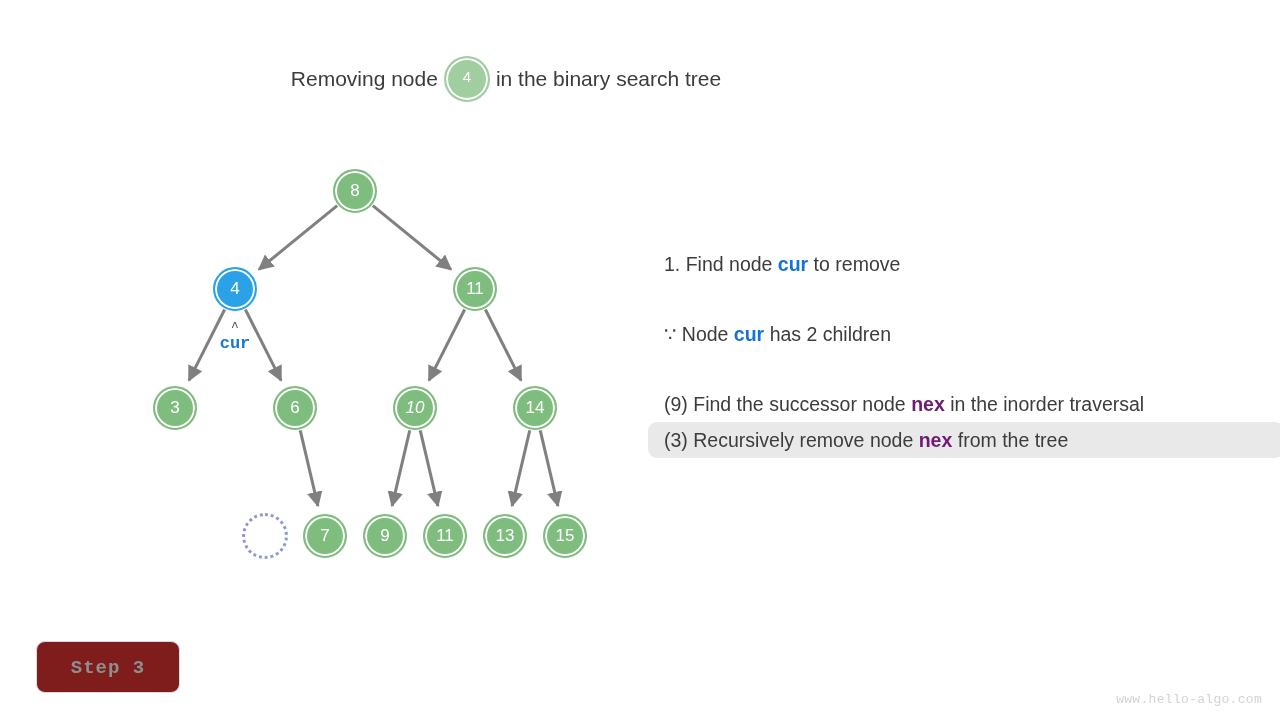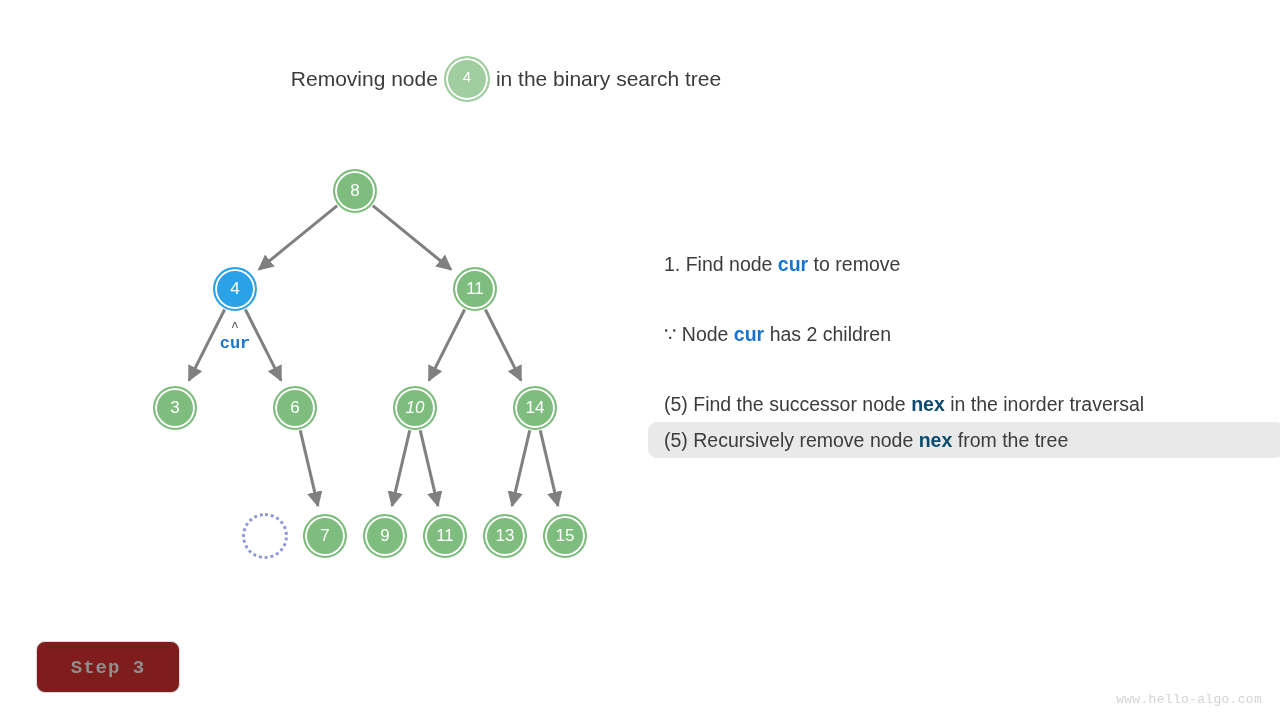--- a/index.html
+++ b/index.html
@@ -125,21 +125,21 @@
     position: relative;
     white-space: nowrap;
     padding: 4px 16px;
     margin-left: -16px;
     border-radius: 9px;
     line-height: 28px;
   }
   .ex-gap { height: 34px; }
   .ex-line.active { background: #e9e9e9; }
   .kw { color: #1473d4; font-weight: bold; }
-  .kw-nex { color: #0c4a6e; font-weight: bold; }
+  .kw-nex { color: #701a75; font-weight: bold; }
 
   
   #step-badge {
     position: absolute;
     left: 36px;
     top: 641px;
     width: 144px;
     height: 52px;
     border: 1px solid #dcdcdc;
     border-radius: 9px;
@@ -225,22 +225,22 @@
   <div class="ex-gap"></div>
 
   <div class="ex-line">
     <span>∵ Node </span><span class="kw">cur</span><span> has 2 children</span>
   </div>
 
   <div class="ex-gap"></div>
 
 
   <div class="ex-line">
-    <span>(5) Find the successor node </span><span class="kw-nex">nex</span><span> in the inorder traversal</span>
+    <span>(9) Find the successor node </span><span class="kw-nex">nex</span><span> in the inorder traversal</span>
   </div>
 
   <div class="ex-line active">
-    <span>(5) Recursively remove node </span><span class="kw-nex">nex</span><span> from the tree</span>
+    <span>(3) Recursively remove node </span><span class="kw-nex">nex</span><span> from the tree</span>
   </div>
 </div>
 
 <div id="step-badge">Step 3</div>
 <div id="watermark">www.hello-algo.com</div>
 
 </body></html>

